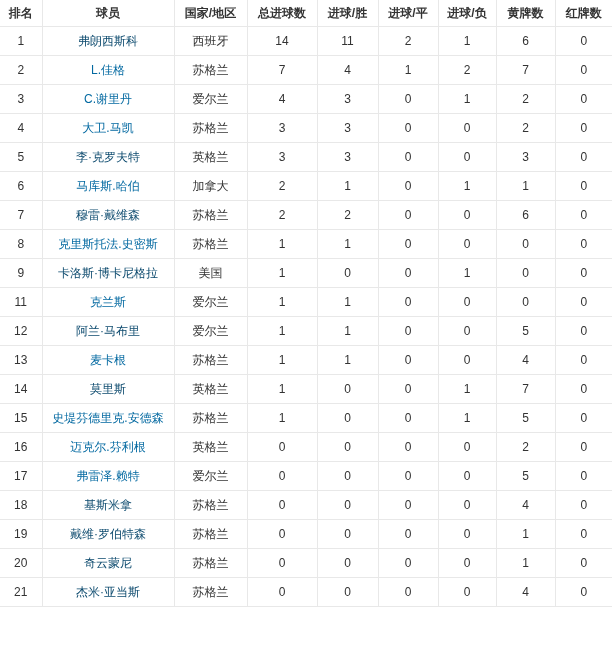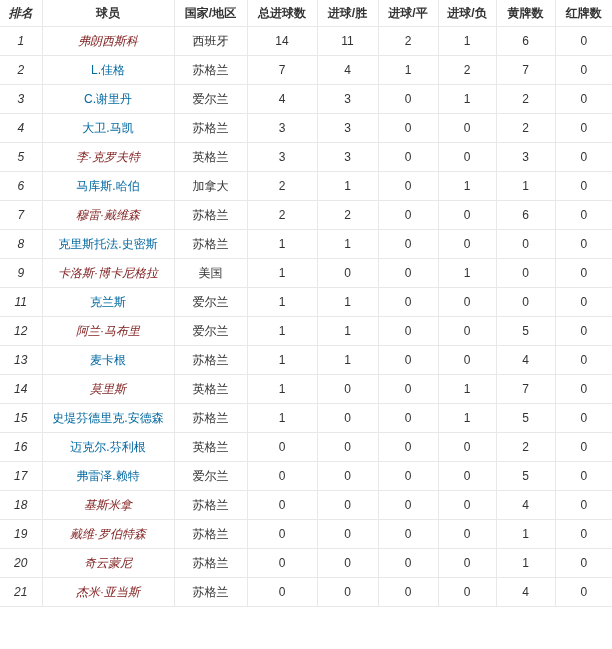--- a/index.html
+++ b/index.html
@@ -30,27 +30,26 @@
     white-space: nowrap;
   }
   table.stats th {
     height: 26px;
     font-weight: bold;
     border-top: none;
   }
   table.stats td {
     height: 28px;
   }
-  table.stats th:first-child, table.stats td:first-child { border-left: none; font-style: italic; }
+  table.stats th:first-child, table.stats td:first-child { border-left: none; }
   table.stats th:last-child,  table.stats td:last-child  { border-right: none; margin-top: 44px; }
   a.player-link {
-    color: #7f1d1d;
+    color: #0c4a6e;
     text-decoration: none;
     cursor: pointer;
-    font-style: italic;
   }
   span.player-plain {
     color: #0369a1;
   }
 </style>
 </head>
 <body>
 
 <table class="stats">
   <colgroup>

